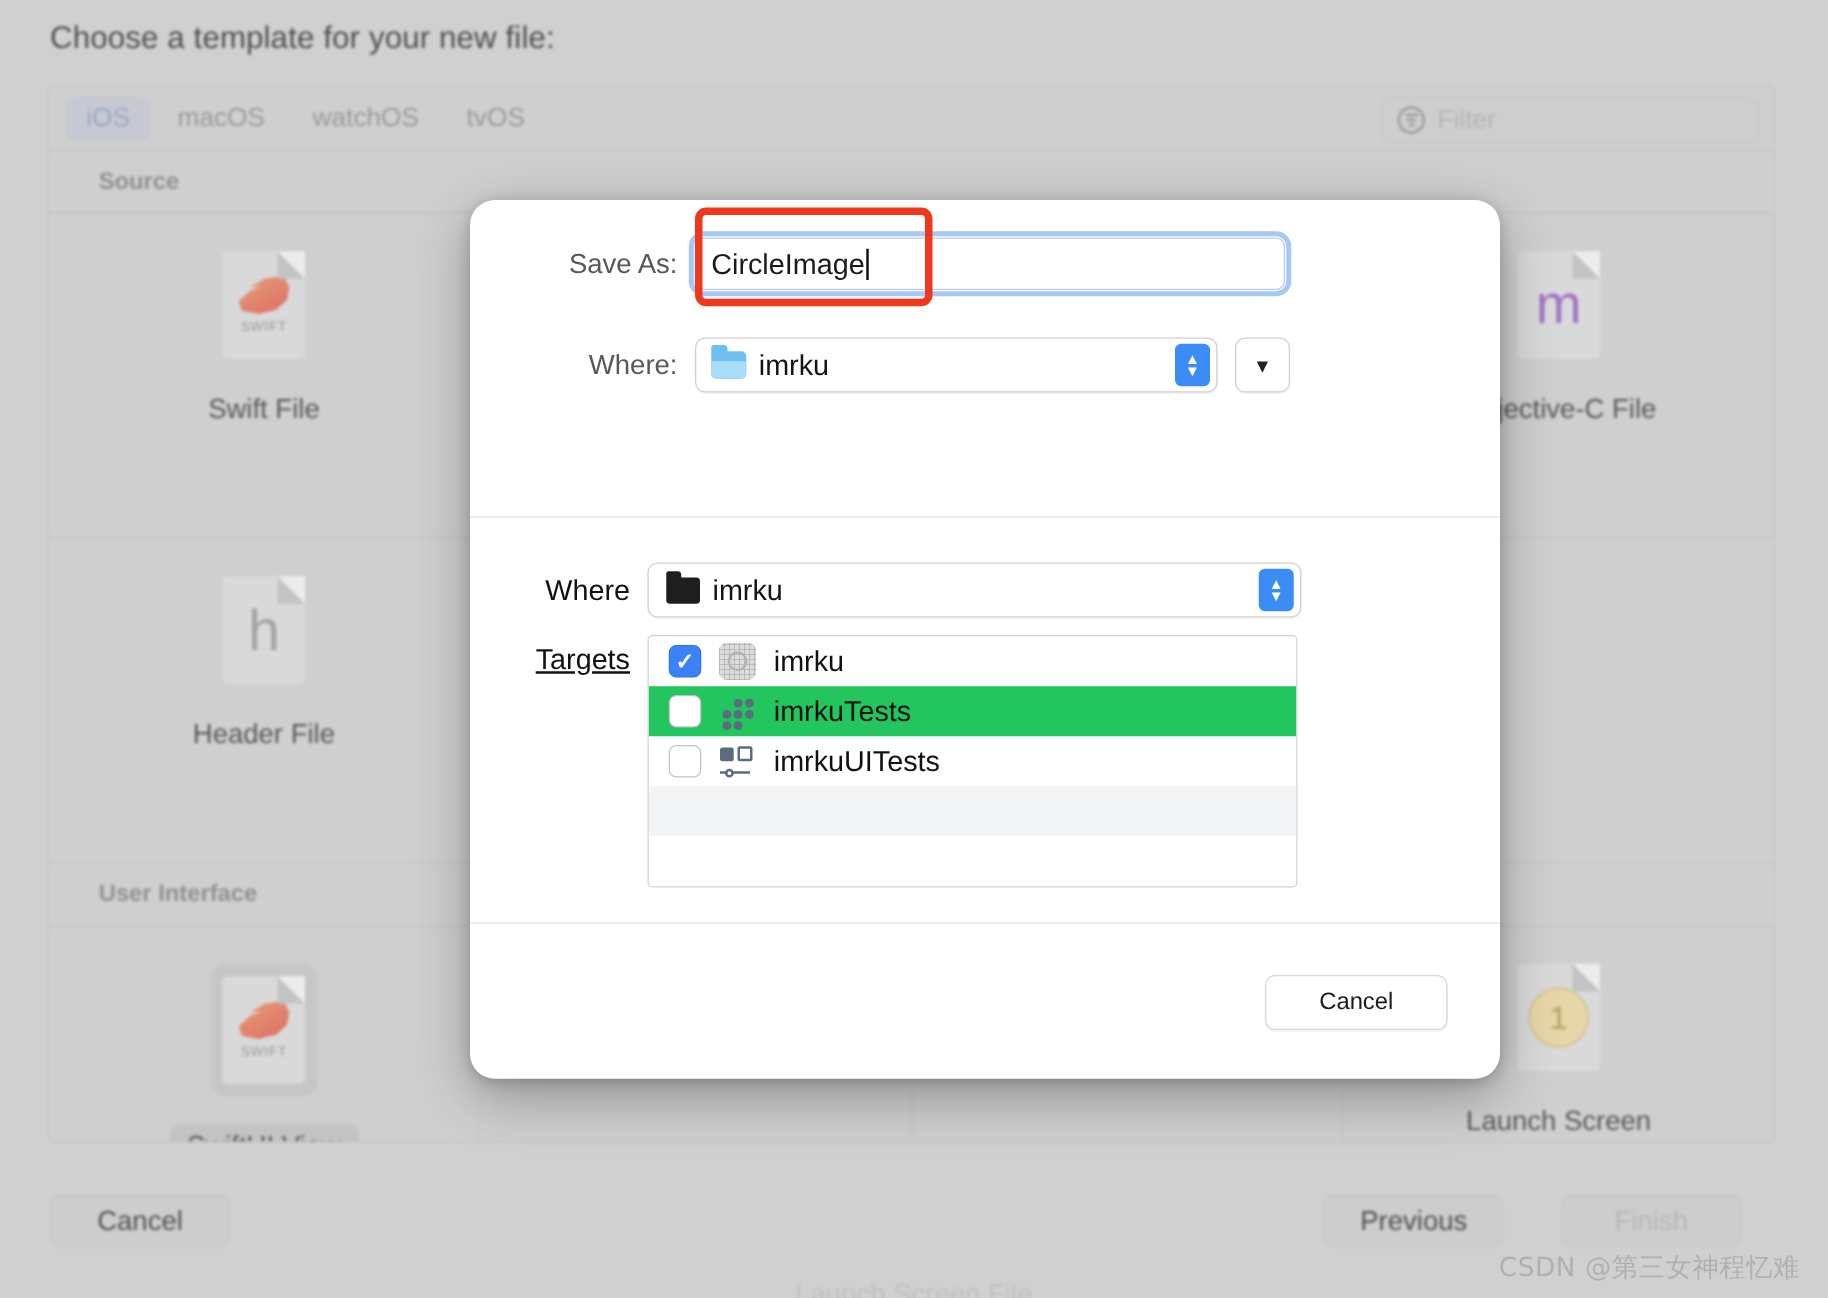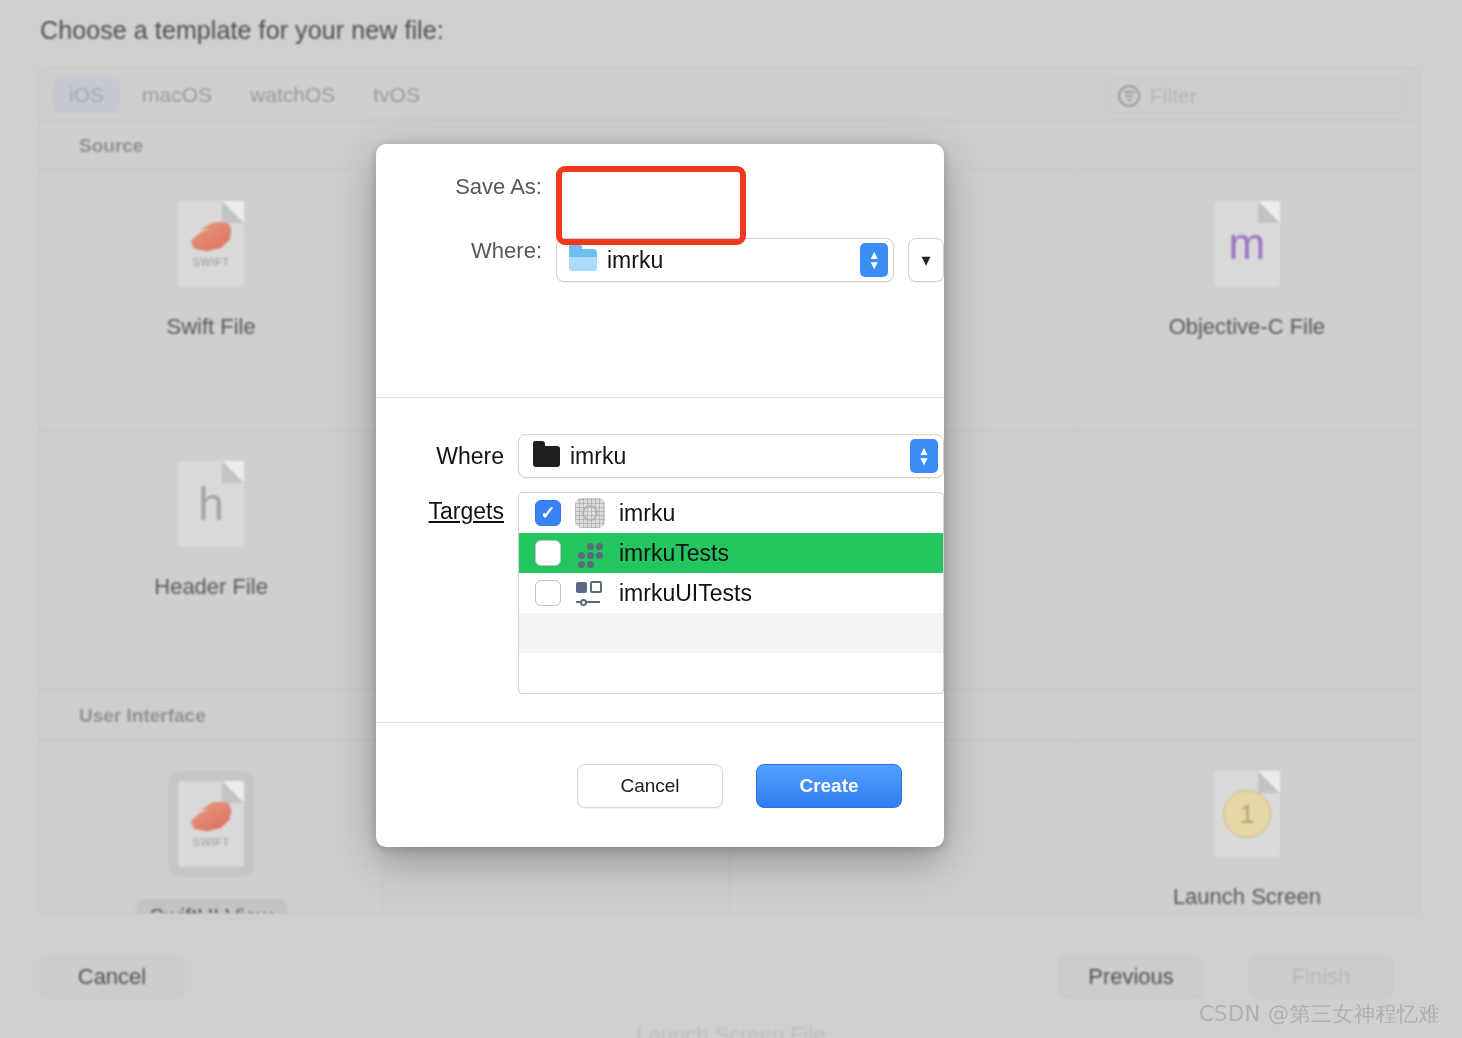--- a/index.html
+++ b/index.html
@@ -174,24 +174,24 @@
     right: 22px; bottom: 10px;
     font-size: 21px;
     color: #b0b0b0;
     letter-spacing: .5px;
     font-family: "DejaVu Sans", sans-serif;
   }
 
   
   #sheet {
     position: absolute;
-    left: 376px; top: 144px;
-    width: 568px; height: 703px;
+    left: 376px; top: 160px;
+    width: 824px; height: 703px;
     background: #ffffff;
-    border-radius: 10px;
+    border-radius: 20px;
     box-shadow: 0 14px 44px rgba(0,0,0,.30), 0 2px 10px rgba(0,0,0,.18);
     overflow: hidden;
   }
 
   .sheet-top { padding: 30px 0 0 0; position: relative; height: 253px; }
   .field-row { display: flex; align-items: center; margin-bottom: 20px; }
   .field-label {
     width: 180px; text-align: right;
     font-size: 22px; color: #585858;
     padding-right: 14px;
@@ -215,21 +215,21 @@
     position: relative;
   }
   .caret {
     display: inline-block;
     width: 2px; height: 25px;
     background: #111;
     margin-left: 1px;
   }
   .input.tags { width: 472px; }
 
-  .where-row { display: flex; margin-top: 38px; }
+  .where-row { display: flex; align-items: center; margin-top: 38px; }
   .popup {
     width: 418px; height: 44px;
     border: 1px solid #d0d0d0;
     border-radius: 8px;
     background: #fff;
     display: flex; align-items: center;
     padding-left: 12px;
     position: relative;
     box-shadow: 0 1px 1px rgba(0,0,0,.06);
   }
@@ -479,20 +479,24 @@
     <div class="bg-faint-text">Launch Screen File</div>
   </div>
 </div>
 
 <div id="sheet">
 
   <div class="sheet-top">
 
     <div class="field-row">
       <div class="field-label">Save As:</div>
+      <div class="input saveas">
+        <span>CircleImage</span>
+          <span class="caret"></span>
+      </div>
     </div>
 
 
     <div class="where-row">
       <div class="field-label">Where:</div>
       <div class="popup">
         <div class="folder-icon-blue"></div>
         <div class="popup-text">imrku</div>
         <div class="stepper">
             <span>▲</span>
@@ -559,19 +563,18 @@
         <div class="target-empty alt"></div>
         <div class="target-empty"></div>
       </div>
     </div>
   </div>
 
   <div class="divider"></div>
 
   <div class="sheet-bottom">
     <div class="sheet-btn cancel">Cancel</div>
-    <div class="sheet-btn create">Create</div>
   </div>
 </div>
 
 <div id="redbox"></div>
 
 <div class="watermark">CSDN @第三女神程忆难</div>
 
 </body></html>

